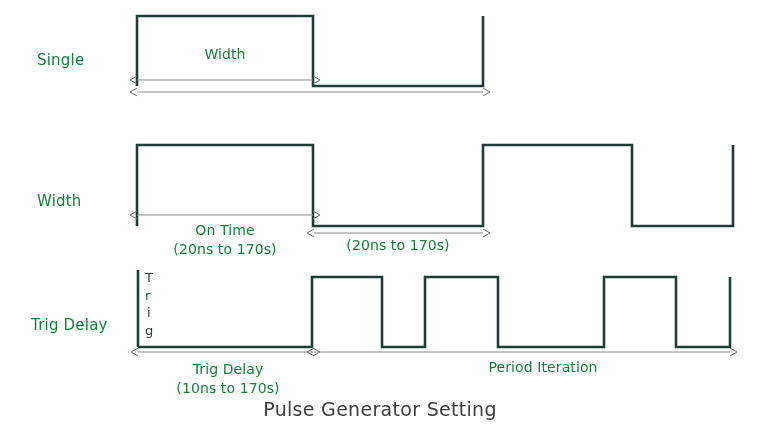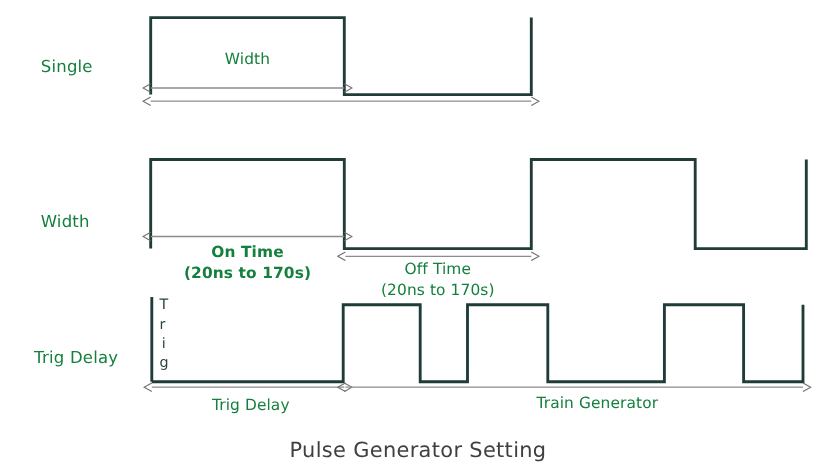--- a/index.html
+++ b/index.html
@@ -106,34 +106,34 @@
   </svg>
 
   <div class="lbl row-label" style="left:37px; top:53px;">Single</div>
   <div class="lbl row-label" style="left:37px; top:194px;">Width</div>
   <div class="lbl row-label" style="left:31px; top:318px;">Trig Delay</div>
 
   <div class="lbl annot two-line center-x" style="left:225px; top:45px;">
     <div>Width</div>
   </div>
 
-  <div class="lbl annot two-line center-x" style="left:225px; top:221px;font-weight:bold;">
+  <div class="lbl annot two-line center-x" style="left:225px; top:221px;">
     <div>On Time</div>
     <div>(20ns to 170s)</div>
   </div>
   <div class="lbl annot two-line center-x" style="left:398px; top:236px;">
-    <div>Off Time</div>
     <div>(20ns to 170s)</div>
   </div>
 
   <div class="lbl trig-letter" style="left:145px; top:271px;">T</div>
   <div class="lbl trig-letter" style="left:145px; top:289px;">r</div>
   <div class="lbl trig-letter" style="left:147px; top:306px;">i</div>
   <div class="lbl trig-letter" style="left:145px; top:324px;">g</div>
 
   <div class="lbl annot two-line center-x" style="left:228px; top:360px;">
     <div>Trig Delay</div>
+    <div>(10ns to 170s)</div>
   </div>
-  <div class="lbl annot center-x" style="left:543px; top:360px;">Train Generator</div>
+  <div class="lbl annot center-x" style="left:543px; top:360px;">Period Iteration</div>
 
   <div class="lbl caption center-x" style="left:380px; top:400px;">Pulse Generator Setting</div>
 
 </div>
 
 </body></html>

